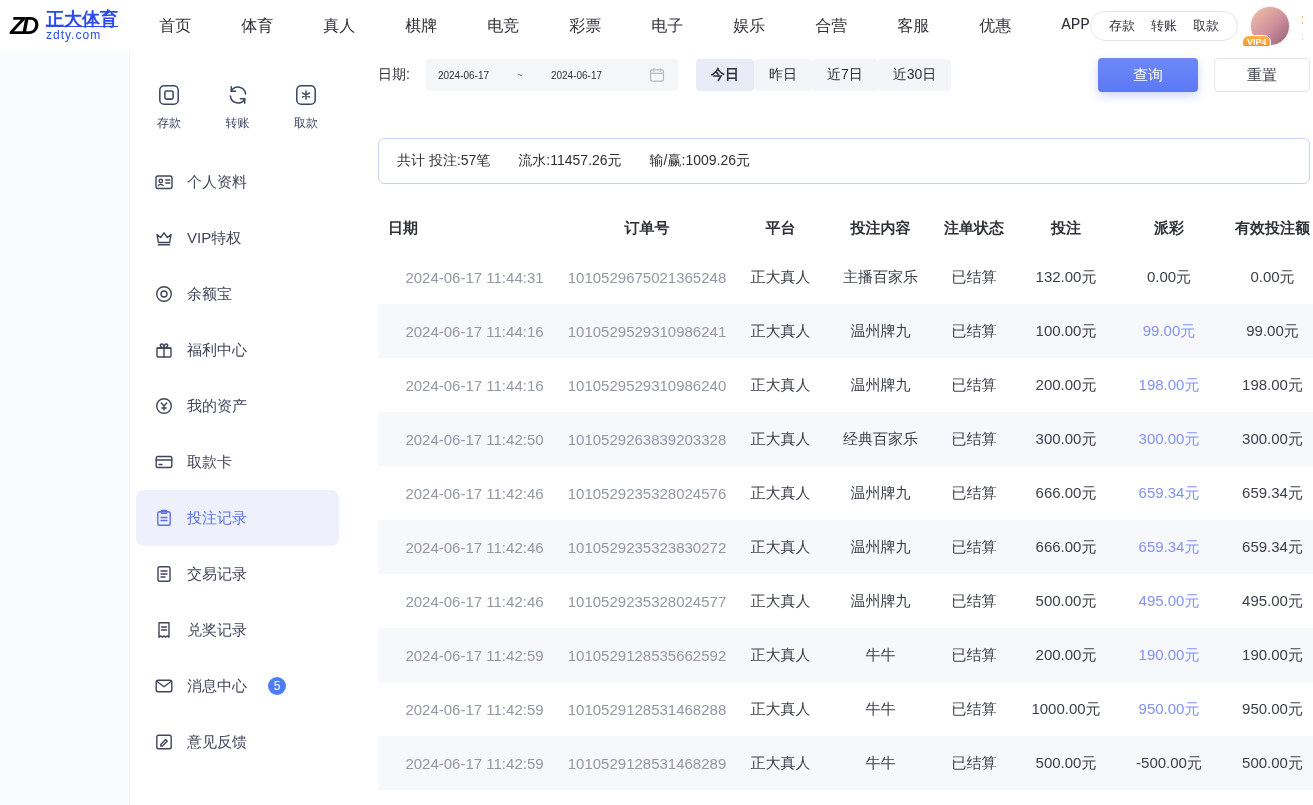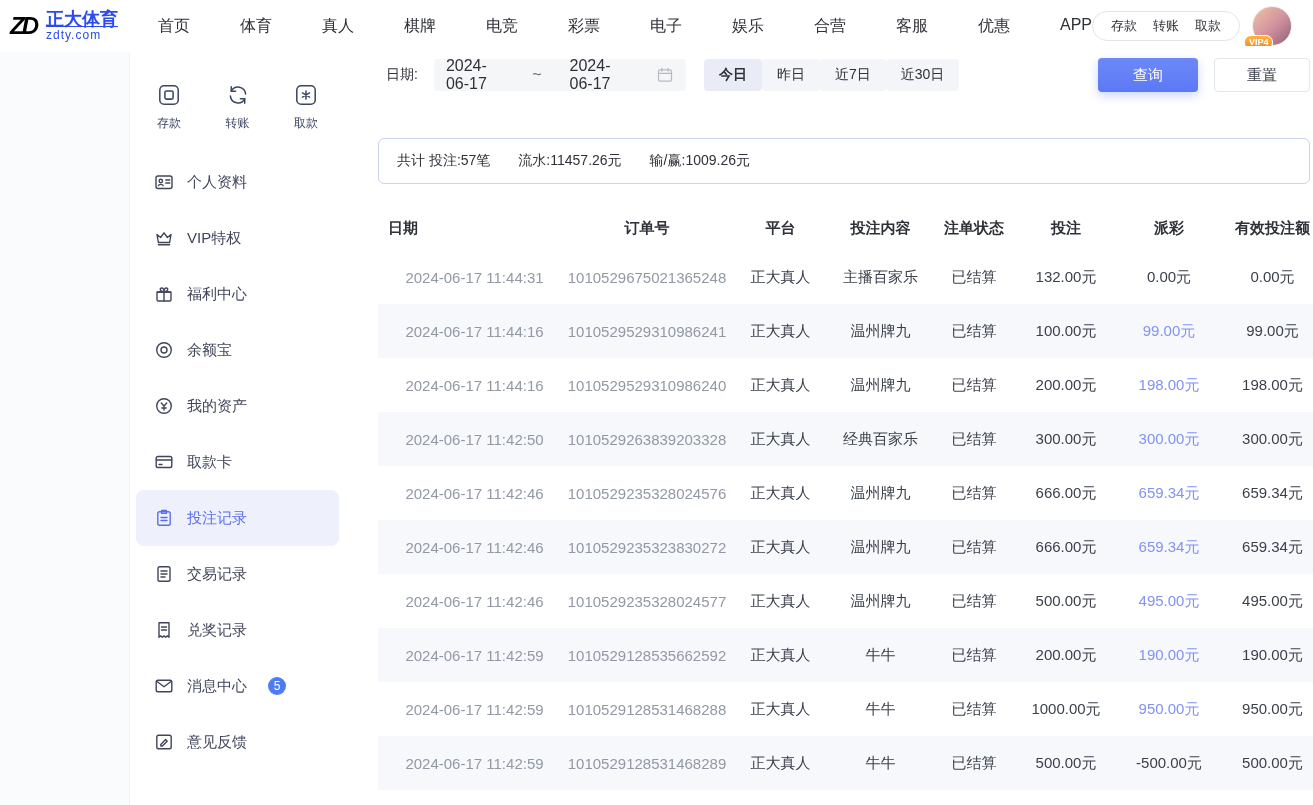--- a/index.html
+++ b/index.html
@@ -14,21 +14,21 @@
     padding:0 10px 0 10px; background:#fff; position:relative; z-index:5;
   }
   .logo { display:flex; align-items:center; gap:6px; width:168px; cursor:pointer; }
   .logo-mark {
     font-size:24px; font-weight:900; font-style:italic; color:#000000;
     letter-spacing:-3px; line-height:1; padding-right:4px;
   }
   .logo-text { display:flex; flex-direction:column; line-height:1.15; }
   .brand-name { font-size:18px; font-weight:700; color:#2b4bec;text-decoration:underline; }
   .brand-domain { font-size:12px; color:#2b4bec; letter-spacing:1px; }
-  .main-nav { display:flex; gap:50px; margin-left:24px; flex:none; }
+  .main-nav { display:flex; gap:50px; margin-left:24px; flex:none;font-family:Liberation Mono, monospace; }
   .nav-item { font-size:16px; color:#2f3138; cursor:pointer; white-space:nowrap; }
   .topbar-right { margin-left:auto; display:flex; align-items:center; gap:12px; overflow:hidden; }
   .wallet-pill {
     border:1px solid #e3e5ea; border-radius:17px; height:30px;
     display:flex; align-items:center; gap:16px; padding:0 18px; flex:none;
   }
   .wallet-link { font-size:13px; color:#2f3138; cursor:pointer; white-space:nowrap; }
   .avatar-wrap { position:relative; width:40px; height:40px; flex:none; cursor:pointer; }
   .avatar-img {
     width:40px; height:40px; border-radius:50%;
@@ -59,25 +59,25 @@
   .menu-item.active { background:#eef1fc; color:#5b6fe8; }
   .icon { display:inline-flex; }
   .icon svg { width:20px; height:20px; stroke:currentColor; fill:none; stroke-width:1.4; stroke-linecap:round; stroke-linejoin:round; }
   .unread-badge {
     margin-left:8px; background:#4d7cf5; color:#fff; min-width:18px; height:18px;
     border-radius:9px; font-size:12px; display:inline-flex; align-items:center;
     justify-content:center; padding:0 5px;
   }
   
   .main { flex:1; min-width:0; padding:6px 3px 0 31px; }
-  .filter-row { display:flex; align-items:center; gap:16px; height:34px;margin-left:8px; }
+  .filter-row { display:flex; align-items:center; gap:16px; height:34px; }
   .date-label { font-size:14px; color:#2f3138; flex:none; }
   .date-input {
     background:#f5f6f8; border-radius:4px; height:32px; display:flex; align-items:center;
-    gap:28px; padding:0 12px; font-size:16px; color:#2f3138; width:252px; cursor:pointer; flex:none;justify-content:center;
+    gap:28px; padding:0 12px; font-size:10px; color:#2f3138; width:252px; cursor:pointer; flex:none;justify-content:center;
   }
   .date-input .sep { color:#6b6f78; }
   .cal-icon { margin-left:auto; color:#b6bac4; display:inline-flex; }
   .cal-icon svg { width:18px; height:18px; stroke:currentColor; fill:none; stroke-width:1.4; stroke-linecap:round; }
   .range-group { display:flex; margin-left:2px; }
   .range-btn {
     background:#f4f5f8; border:none; height:32px; padding:0 15px; border-radius:4px;
     font-size:14px; color:#2f3138; cursor:pointer; font-family:inherit; white-space:nowrap;
   }
   .range-btn.active { background:#e9ecf6; font-weight:600; }
@@ -200,35 +200,35 @@
             <svg viewBox="0 0 20 20">
               <path d="M3 6.5l3.6 3L10 4.8l3.4 4.7 3.6-3-1.4 8H4.4z"></path>
               <path d="M4.4 16.8h11.2"></path>
             </svg>
           </span>
           <span class="menu-label">VIP特权</span>
         </div>
         <div class="menu-item">
           <span class="icon">
             <svg viewBox="0 0 20 20">
+              <circle cx="10" cy="10" r="7.3"></circle>
+              <circle cx="10" cy="10" r="3"></circle>
+            </svg>
+          </span>
+          <span class="menu-label">余额宝</span>
+        </div>
+        <div class="menu-item">
+          <span class="icon">
+            <svg viewBox="0 0 20 20">
               <rect x="3" y="8" width="14" height="9" rx="1.2"></rect>
               <path d="M3 8h14M10 8v9"></path>
               <path d="M10 8C6.5 8 5 4.5 7.5 4S10 8 10 8zm0 0c3.5 0 5-3.5 2.5-4S10 8 10 8z"></path>
             </svg>
           </span>
           <span class="menu-label">福利中心</span>
-        </div>
-        <div class="menu-item">
-          <span class="icon">
-            <svg viewBox="0 0 20 20">
-              <circle cx="10" cy="10" r="7.3"></circle>
-              <circle cx="10" cy="10" r="3"></circle>
-            </svg>
-          </span>
-          <span class="menu-label">余额宝</span>
         </div>
         <div class="menu-item">
           <span class="icon">
             <svg viewBox="0 0 20 20">
               <circle cx="10" cy="10" r="7.3"></circle>
               <path d="M7.3 7l2.7 3 2.7-3M10 10v4M7.8 12h4.4"></path>
             </svg>
           </span>
           <span class="menu-label">我的资产</span>
         </div>

